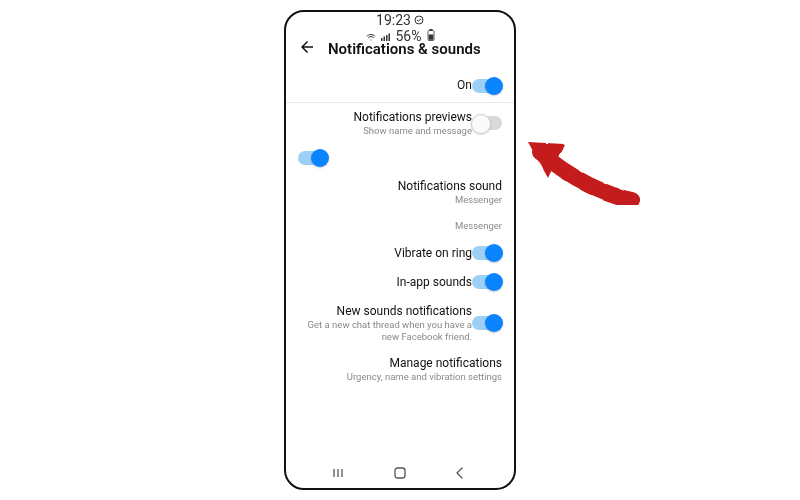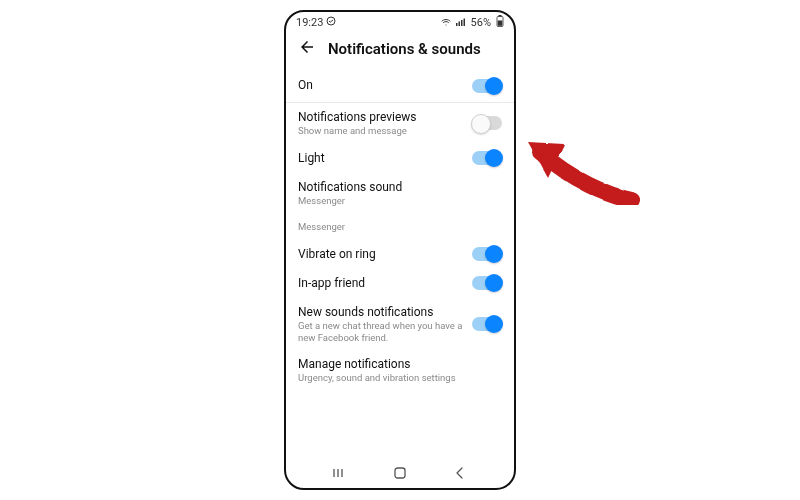--- a/index.html
+++ b/index.html
@@ -23,41 +23,43 @@
     overflow: hidden;
     display: flex;
     flex-direction: column;
   }
   .statusbar {
     height: 20px;
     display: flex;
     align-items: center;
     justify-content: space-between;
     padding: 0 10px;
-    font-size: 11px;
+    font-size: 14px;
     color: #333;
+    flex-direction: column;
   }
   .status-left { display:flex; align-items:center; gap:3px; }
   .status-right { display:flex; align-items:center; gap:5px; }
   .header {
     display: flex;
     align-items: center;
     gap: 12px;
     padding: 6px 12px 10px 12px;
   }
   .back-arrow { font-size: 18px; line-height: 1; }
   .header-title {
     font-size: 15px;
     font-weight: 600;
     color: #111;
   }
   .content {
     flex: 1;
     overflow: hidden;
     padding: 0 12px;
+    text-align: right;
   }
   .row {
     display: flex;
     align-items: center;
     justify-content: space-between;
     padding: 9px 0;
   }
   .row.tight { padding: 7px 0; }
   .row-text { flex: 1; min-width: 0; }
   .row-title {
@@ -194,23 +196,20 @@
 
     <div class="row tight">
       <div class="row-text">
         <div class="row-title">Notifications previews</div>
         <div class="row-sub">Show name and message</div>
       </div>
       <div class="toggle off"></div>
     </div>
 
     <div class="row tight">
-      <div class="row-text">
-        <div class="row-title">Light</div>
-      </div>
       <div class="toggle on"></div>
     </div>
 
     <div class="row tight">
       <div class="row-text">
         <div class="row-title">Notifications sound</div>
         <div class="row-sub">Messenger</div>
       </div>
     </div>
 
@@ -222,37 +221,37 @@
 
     <div class="row tight">
       <div class="row-text">
         <div class="row-title">Vibrate on ring</div>
       </div>
       <div class="toggle on"></div>
     </div>
 
     <div class="row tight">
       <div class="row-text">
-        <div class="row-title">In-app friend</div>
+        <div class="row-title">In-app sounds</div>
       </div>
       <div class="toggle on"></div>
     </div>
 
     <div class="row tight">
       <div class="row-text">
         <div class="row-title">New sounds notifications</div>
         <div class="row-sub">Get a new chat thread when you have a new Facebook friend.</div>
       </div>
       <div class="toggle on"></div>
     </div>
 
     <div class="row tight">
       <div class="row-text">
         <div class="row-title">Manage notifications</div>
-        <div class="row-sub">Urgency, sound and vibration settings</div>
+        <div class="row-sub">Urgency, name and vibration settings</div>
       </div>
     </div>
 
   </div>
 
   <div class="navbar">
     <span class="nav-icon">
       <svg width="16" height="14" viewBox="0 0 16 14">
           <line x1="2" y1="3" x2="2" y2="11" stroke="#555" stroke-width="1.3"></line>
           <line x1="6" y1="3" x2="6" y2="11" stroke="#555" stroke-width="1.3"></line>

